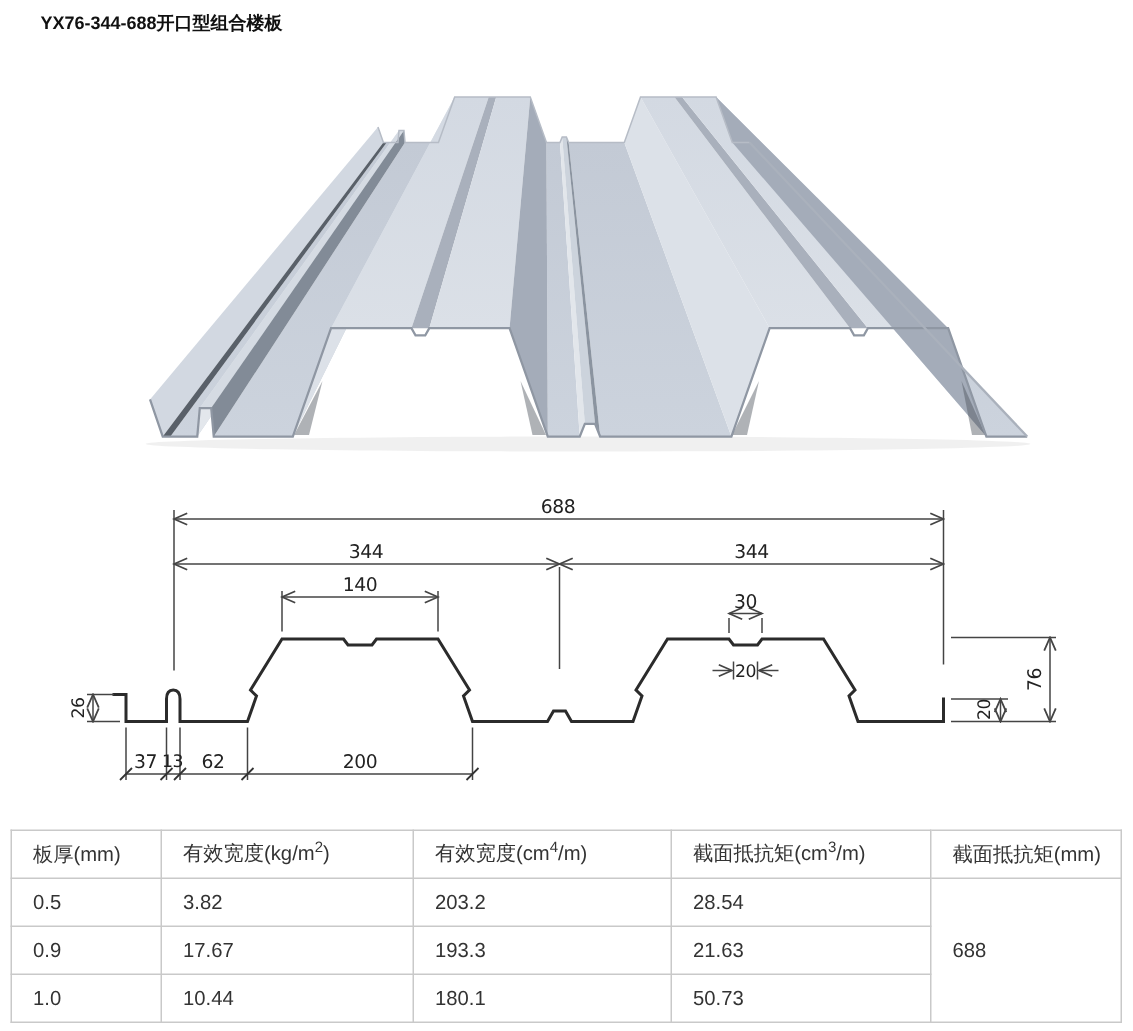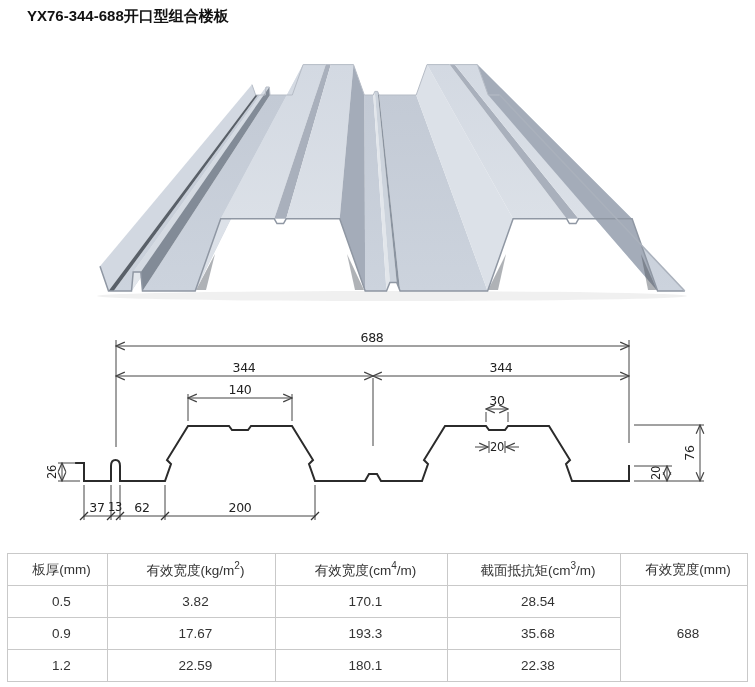--- a/index.html
+++ b/index.html
@@ -3,21 +3,21 @@
 <meta charset="utf-8">
 <style>
   html,body{margin:0;padding:0;}
   body{
     width:755px;height:687px;position:relative;background:#ffffff;
     font-family:"Liberation Sans","DejaVu Sans",sans-serif;color:#333;
     overflow:hidden;
   }
   .title{
     position:absolute;left:27px;top:7px;margin:0;
-    font-size:15px;font-weight:bold;color:#111;letter-spacing:0;
+    font-size:12px;font-weight:bold;color:#111;letter-spacing:0;
   }
   svg{position:absolute;left:0;display:block;}
   #deck-svg{top:0;}
   #drawing-svg{top:325px;}
 
   
   .pan{fill:url(#panG);}
   .lip{fill:#d2d8e1;}
   .slit{fill:#596069;}
   .stiffL{fill:#e3e7ec;}
@@ -43,21 +43,21 @@
   .dts{font-size:11.5px;}
 
   
   .spec-table{
     position:absolute;left:7px;top:553px;width:741px;
     border-collapse:collapse;table-layout:fixed;
     font-size:13.5px;color:#333;
   }
   .spec-table th,.spec-table td{
     border:1px solid #c9c9c9;height:31px;padding:0 6px 0 14px;
-    text-align:center;font-weight:normal;vertical-align:middle;white-space:nowrap;
+    text-align:left;font-weight:normal;vertical-align:middle;white-space:nowrap;
   }
   .spec-table{border:1px solid #a8a8a8;}
   .spec-table sup{font-size:10px;}
 </style>
 </head>
 <body>
 
 <h1 class="title">YX76-344-688开口型组合楼板</h1>
 
 <svg id="deck-svg" width="755" height="325" viewBox="0 0 755 325" aria-hidden="true">
@@ -200,37 +200,37 @@
       <col style="width:172px">
     <col style="width:173px">
       <col>
   </colgroup>
   <thead>
     <tr>
       <th>板厚(mm)</th>
       <th><span>有效宽度(kg/m</span><sup>2</sup><span>)</span></th>
       <th><span>有效宽度(cm</span><sup>4</sup><span>/m)</span></th>
       <th><span>截面抵抗矩(cm</span><sup>3</sup><span>/m)</span></th>
-      <th>有效宽度(mm)</th>
+      <th>截面抵抗矩(mm)</th>
     </tr>
   </thead>
   <tbody>
     <tr>
       <td>0.5</td>
       <td>3.82</td>
-      <td>170.1</td>
+      <td>203.2</td>
       <td>28.54</td>
       <td rowspan="3">688</td>
     </tr>
     <tr>
       <td>0.9</td>
       <td>17.67</td>
       <td>193.3</td>
-      <td>35.68</td>
-    </tr>
-    <tr>
-      <td>1.2</td>
-      <td>22.59</td>
+      <td>21.63</td>
+    </tr>
+    <tr>
+      <td>1.0</td>
+      <td>10.44</td>
       <td>180.1</td>
-      <td>22.38</td>
+      <td>50.73</td>
     </tr>
   </tbody>
 </table>
 
 </body></html>

